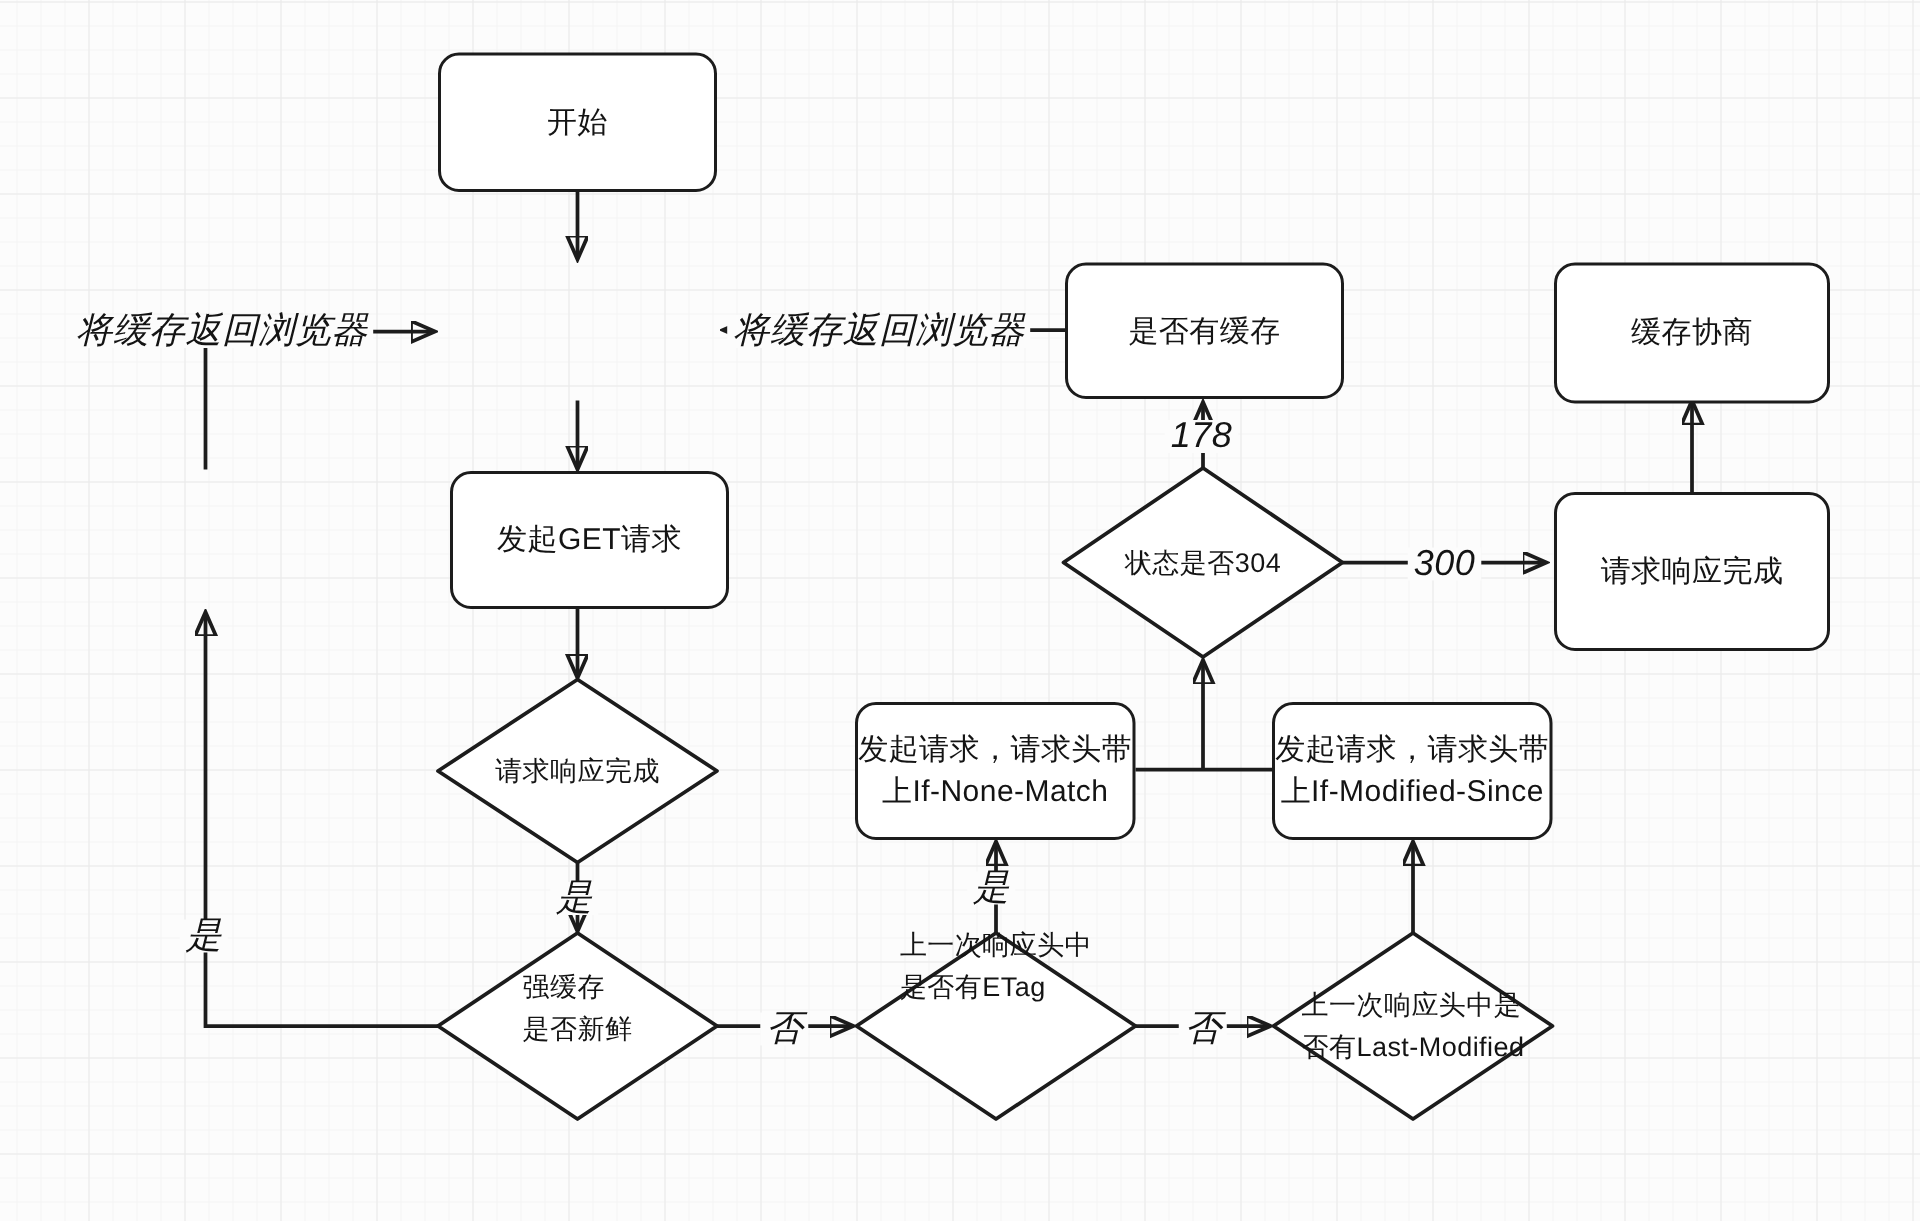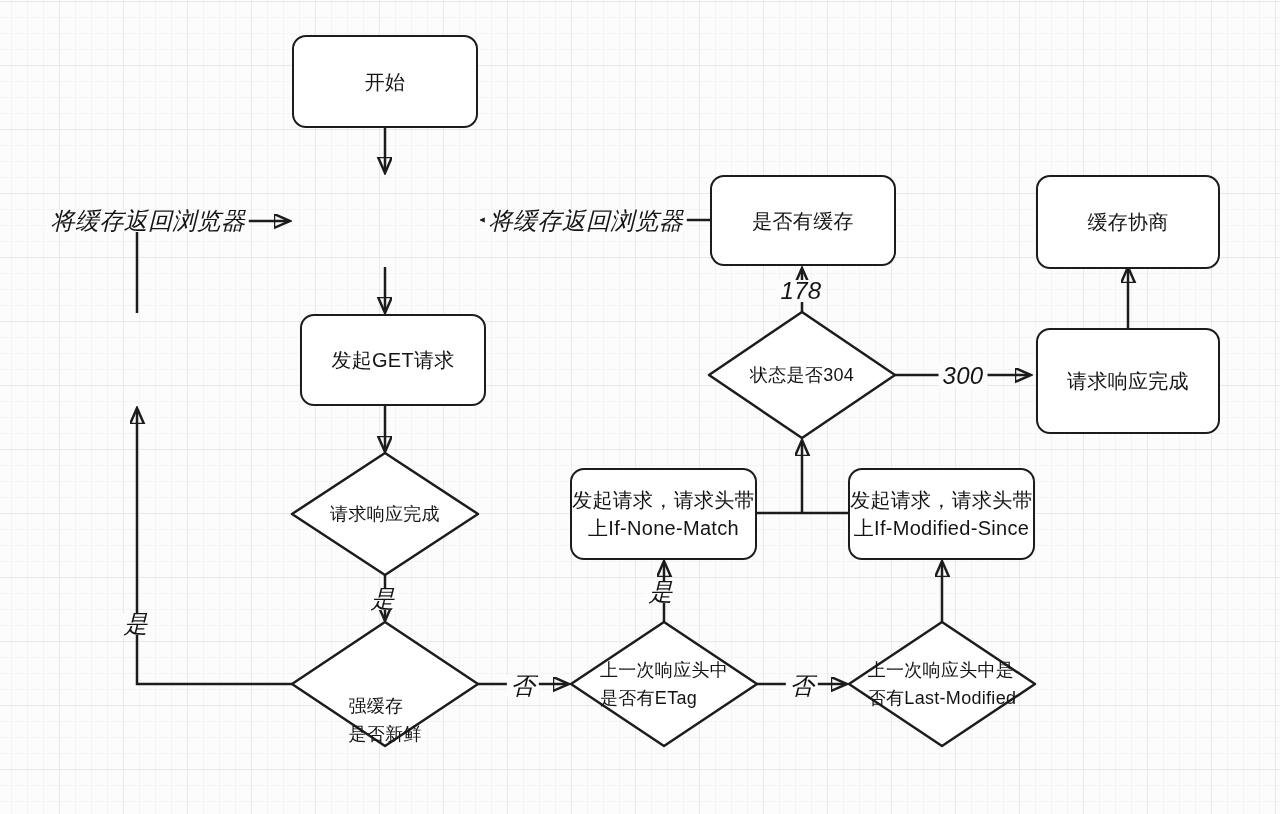--- a/index.html
+++ b/index.html
@@ -83,23 +83,23 @@
   <div class="node" style="left:300px;top:314px;width:186px;height:92px">发起GET请求</div>
   <div class="node" style="left:710px;top:175px;width:186px;height:91px">是否有缓存</div>
   <div class="node" style="left:1036px;top:175px;width:184px;height:94px">缓存协商</div>
   <div class="node" style="left:1036px;top:328px;width:184px;height:106px">请求响应完成</div>
   <div class="node" style="left:570px;top:468px;width:187px;height:92px">发起请求，请求头带
 上If-None-Match</div>
   <div class="node" style="left:848px;top:468px;width:187px;height:92px">发起请求，请求头带
 上If-Modified-Since</div>
 
   <div class="dlabel" style="left:385px;top:514px">请求响应完成</div>
-  <div class="dlabel" style="left:385px;top:720px">强缓存
+  <div class="dlabel" style="left:385px;top:672px">强缓存
 是否新鲜</div>
-  <div class="dlabel" style="left:664px;top:684px">上一次响应头中
+  <div class="dlabel" style="left:664px;top:644px">上一次响应头中
 是否有ETag</div>
   <div class="dlabel" style="left:942px;top:684px">上一次响应头中是
 否有Last-Modified</div>
   <div class="dlabel" style="left:802px;top:375px">状态是否304</div>
 
   <div class="elabel" style="left:148px;top:221px">将缓存返回浏览器</div>
   <div class="elabel" style="left:586px;top:221px">将缓存返回浏览器</div>
   <div class="elabel" style="left:383px;top:599px">是</div>
   <div class="elabel" style="left:136px;top:624px">是</div>
   <div class="elabel" style="left:523px;top:686px">否</div>

